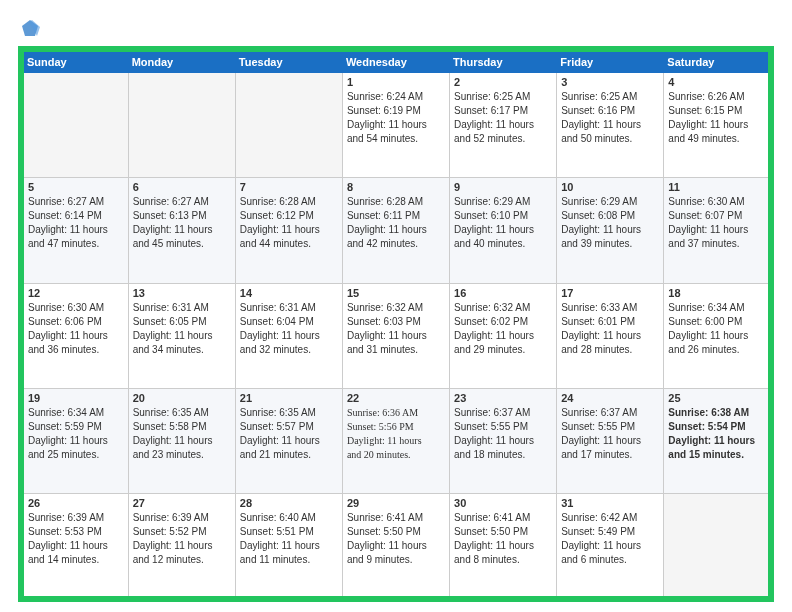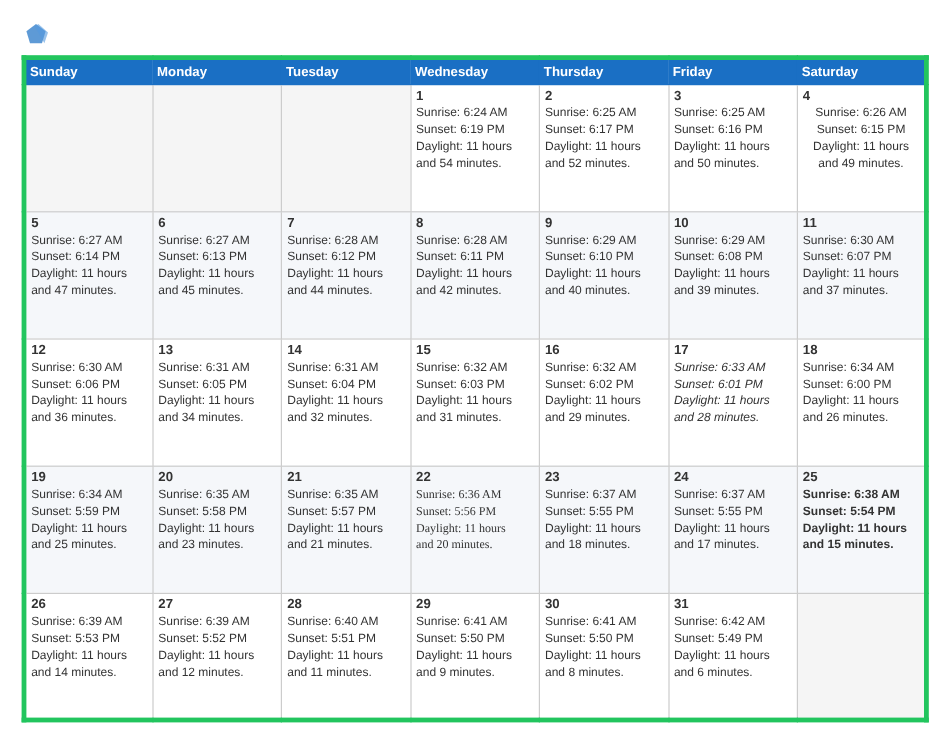--- a/index.html
+++ b/index.html
@@ -50,21 +50,21 @@
       font-weight: bold;
       color: #333;
       line-height: 1.1;
     }
     .location {
       font-size: 14px;
       color: #555;
     }
     .calendar {
       flex: 1;
-      border: 4px solid #22c55e;
+      border: 6px solid #22c55e;
       border-collapse: collapse;
       width: 100%;
       table-layout: fixed;
     }
     .calendar th {
       background: #1a6fc4;
       color: #fff;
       font-size: 11px;
       font-weight: bold;
       padding: 4px 3px;
@@ -156,21 +156,21 @@
           </td>
           <td>
             <span class="day-num">3</span>
             <div class="day-info" style="white-space: pre-line;">Sunrise: 6:25 AM
 Sunset: 6:16 PM
 Daylight: 11 hours
 and 50 minutes.</div>
           </td>
           <td>
             <span class="day-num">4</span>
-            <div class="day-info" style="white-space: pre-line; text-align: center;">Sunrise: 6:26 AM
+            <div class="day-info" style="white-space: pre-line;">Sunrise: 6:26 AM
 Sunset: 6:15 PM
 Daylight: 11 hours
 and 49 minutes.</div>
           </td>
         </tr>
         <tr>
           <td>
             <span class="day-num">5</span>
             <div class="day-info" style="white-space: pre-line;">Sunrise: 6:27 AM
 Sunset: 6:14 PM
@@ -251,21 +251,21 @@
           </td>
           <td>
             <span class="day-num">16</span>
             <div class="day-info" style="white-space: pre-line;">Sunrise: 6:32 AM
 Sunset: 6:02 PM
 Daylight: 11 hours
 and 29 minutes.</div>
           </td>
           <td>
             <span class="day-num">17</span>
-            <div class="day-info" style="white-space: pre-line; font-style: italic;">Sunrise: 6:33 AM
+            <div class="day-info" style="white-space: pre-line;">Sunrise: 6:33 AM
 Sunset: 6:01 PM
 Daylight: 11 hours
 and 28 minutes.</div>
           </td>
           <td>
             <span class="day-num">18</span>
             <div class="day-info" style="white-space: pre-line;">Sunrise: 6:34 AM
 Sunset: 6:00 PM
 Daylight: 11 hours
 and 26 minutes.</div>

